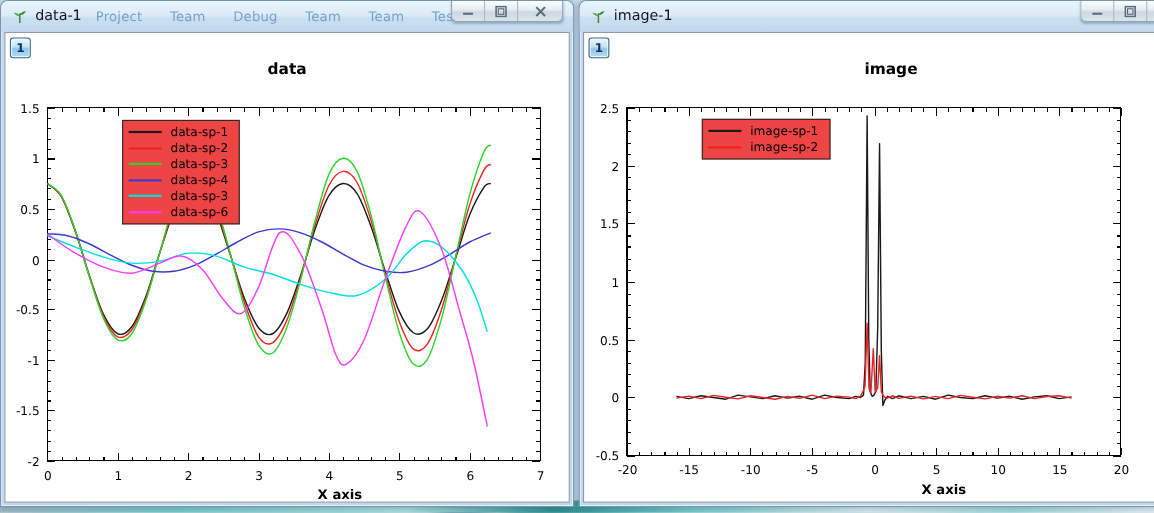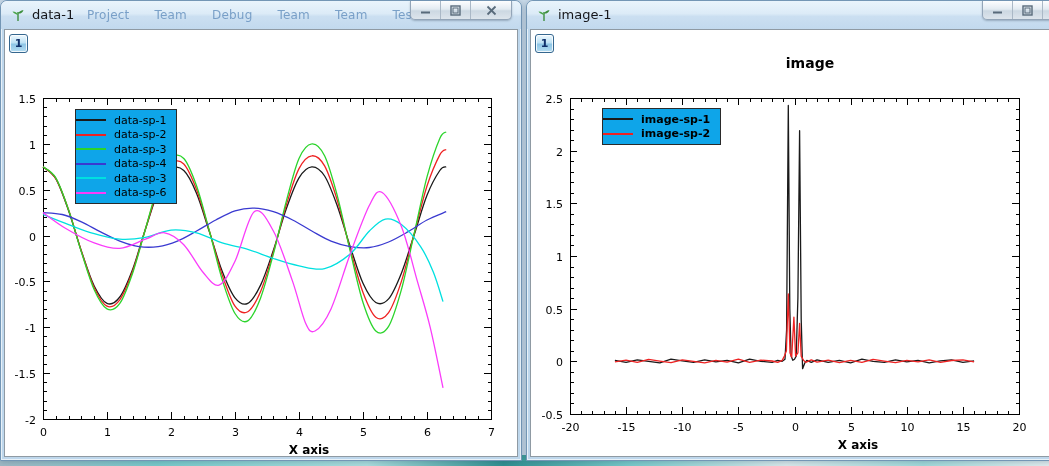--- a/index.html
+++ b/index.html
@@ -48,22 +48,22 @@
     box-shadow:inset 0 0 0 1px rgba(255,255,255,.8); }
 
   .plot-title { position:absolute; top:25px; left:0; width:100%; text-align:center;
     font-size:14px; font-weight:bold; color:#000; }
   .x-axis-label { position:absolute; left:0; width:100%; text-align:center;
     font-size:12px; font-weight:bold; color:#000;margin-left:48px; }
 
   .plot-svg { position:absolute; left:0; top:0; }
   .plot-svg text { font-family:"DejaVu Sans","Liberation Sans",sans-serif; font-size:11px; fill:#000; }
 
-  .legend { position:absolute; background:#0ea5e9; border:1px solid #2a2a2a;
-    padding:3px 10px 3px 0; }
+  .legend { position:absolute; background:#ef4444; border:1px solid #2a2a2a;
+    padding:3px 10px 3px 5px;margin-left:36px; }
   .legend-row { display:flex; align-items:center; height:14.5px; white-space:nowrap; }
   .legend-swatch { width:30px; height:2px; margin-right:8px; flex:none; }
   .legend-label { font-size:11px; color:#000; }
 </style>
 </head>
 <body>
 
 <div class="desktop-strip"></div>
 <div class="desktop-strip2"></div>
 
@@ -100,20 +100,21 @@
       <div class="cap-btn">
         <svg width="11" height="11">
             <line x1="1.5" y1="1.5" x2="9.5" y2="9.5" stroke="#586a7a" stroke-width="1.8"></line>
             <line x1="9.5" y1="1.5" x2="1.5" y2="9.5" stroke="#586a7a" stroke-width="1.8"></line>
           </svg>
       </div>
     </div>
   </div>
   <div class="client">
     <div class="page-tab">1</div>
+    <div class="plot-title">data</div>
     <svg class="plot-svg" width="515" height="428">
         <g stroke="#000" stroke-width="1" shape-rendering="crispEdges">
           <line x1="38.5" y1="389" x2="38.5" y2="382"></line>
           <line x1="38.5" y1="68" x2="38.5" y2="75"></line>
           <line x1="51.5" y1="389" x2="51.5" y2="385.5"></line>
           <line x1="51.5" y1="68" x2="51.5" y2="71.5"></line>
           <line x1="64.5" y1="389" x2="64.5" y2="385.5"></line>
           <line x1="64.5" y1="68" x2="64.5" y2="71.5"></line>
           <line x1="76.5" y1="389" x2="76.5" y2="385.5"></line>
           <line x1="76.5" y1="68" x2="76.5" y2="71.5"></line>
@@ -504,21 +505,21 @@
           <text x="32" y="335.5" text-anchor="end">0</text>
           <text x="32" y="283.5" text-anchor="end">0.5</text>
           <text x="32" y="230.5" text-anchor="end">1</text>
           <text x="32" y="177.5" text-anchor="end">1.5</text>
           <text x="32" y="125.5" text-anchor="end">2</text>
           <text x="32" y="72.5" text-anchor="end">2.5</text>
         </g>
         <path d="M83.9,330.3L95.1,332.4L106.3,329.8L117.6,331.3L128.8,332.9L140.0,329.2L151.3,330.8L162.5,332.4L173.7,329.8L184.9,331.9L196.1,330.3L207.4,332.9L218.6,329.2L229.8,331.3L241.1,332.4L246.7,330.3L251.2,331.3L254.0,329.2L255.6,299.7L257.3,75.4L258.8,278.7L260.1,326.1L261.8,330.3L263.5,329.2L265.2,326.1L266.9,268.1L268.6,100.7L270.2,289.2L271.6,338.7L273.6,333.4L275.8,330.3L280.3,332.4L286.0,329.8L297.2,332.4L308.4,330.3L319.6,332.9L330.9,329.2L342.1,331.3L353.3,332.4L364.5,329.8L375.8,331.9L387.0,330.3L398.2,332.9L409.4,330.8L420.6,329.8L431.9,332.4L443.1,330.8" fill="none" stroke="#1a1a1a" stroke-width="1.3" stroke-linejoin="round"></path>
         <path d="M83.9,331.9L95.1,330.1L106.3,332.4L117.6,329.4L128.8,331.1L140.0,332.6L151.3,329.8L162.5,331.3L173.7,332.9L184.9,330.3L196.1,332.2L207.4,329.2L218.6,332.4L229.8,330.1L241.1,331.0L246.7,332.4L251.2,330.3L253.4,326.1L255.4,320.8L257.3,263.9L259.0,322.9L260.7,327.1L262.9,287.1L264.6,326.1L266.9,322.9L268.6,293.4L270.2,326.1L272.5,330.3L274.7,332.4L280.3,329.8L286.0,332.2L297.2,330.1L308.4,332.6L319.6,330.3L330.9,332.4L342.1,329.4L353.3,331.1L364.5,332.6L375.8,330.3L387.0,331.9L398.2,329.8L409.4,332.4L420.6,330.5L431.9,329.8L443.1,331.9" fill="none" stroke="#ee2222" stroke-width="1.3" stroke-linejoin="round"></path>
       </svg>
-    <div class="legend" style="left: 71px; top: 78px; font-weight: bold;">
+    <div class="legend" style="left: 71px; top: 78px;">
         <div class="legend-row">
           <div class="legend-swatch" style="background: rgb(26, 26, 26);"></div>
           <span class="legend-label">image-sp-1</span>
         </div>
         <div class="legend-row">
           <div class="legend-swatch" style="background: rgb(238, 34, 34);"></div>
           <span class="legend-label">image-sp-2</span>
         </div>
       </div>
     <div class="x-axis-label" style="top: 408px;">X axis</div>

